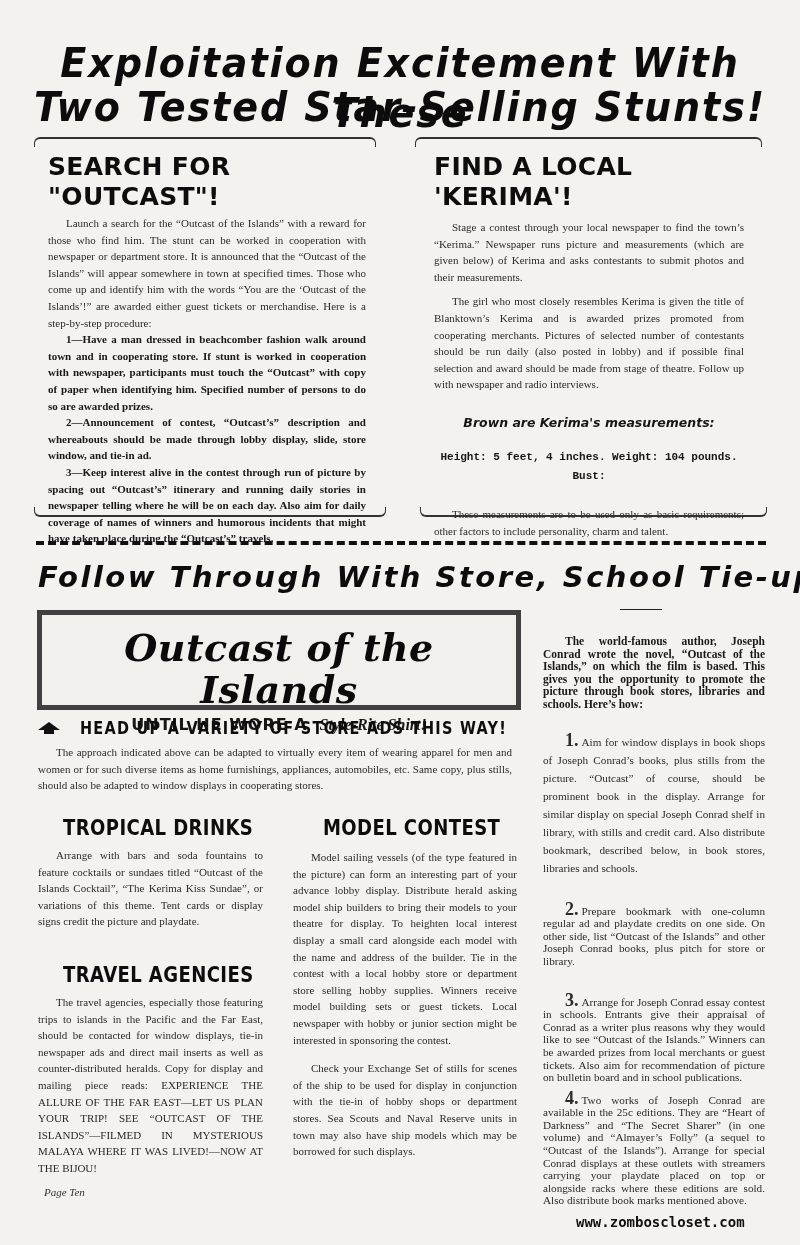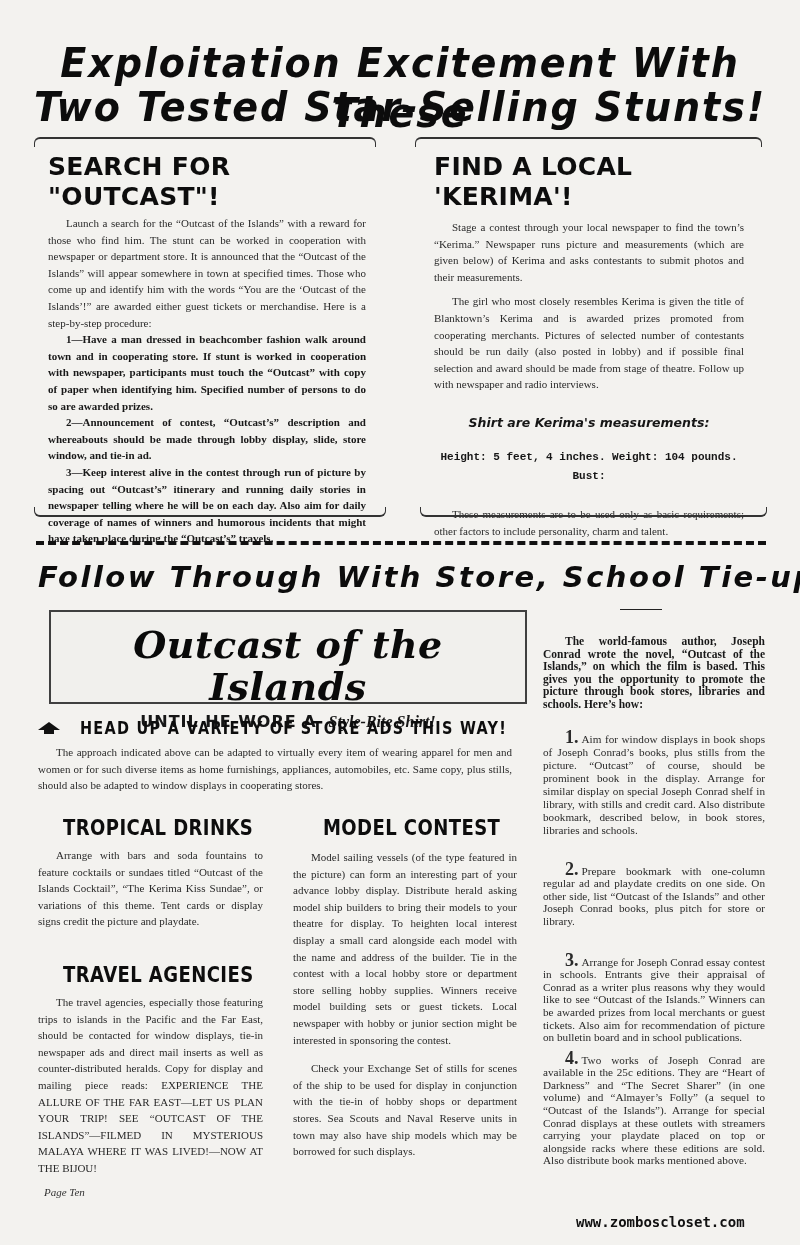--- a/index.html
+++ b/index.html
@@ -37,22 +37,22 @@
   .dashed-line {
     left: 36px; width: 730px; height: 0;
     border-top: 4px dashed #111;
   }
   .follow-title {
     left: 38px; width: 740px;
     font-family: "DejaVu Sans", sans-serif; font-weight: bold; font-style: italic;
     font-size: 29px; letter-spacing: 2.5px; color: #0c0c0c; white-space: nowrap;
   }
   .ad-box {
-    left: 37px; top: 610px; width: 474px; height: 90px; border: 2px solid #404040;
-    text-align: center; background: #f1f0ed; margin-left: 12px;
+    left: 37px; top: 610px; width: 474px; height: 90px; border: 5px solid #404040;
+    text-align: center; background: #f1f0ed;
   }
   .ad-title {
     font-family: "DejaVu Serif", serif; font-weight: bold; font-style: italic;
     font-size: 38px; letter-spacing: 0.5px; margin-top: 12px; line-height: 42px; color: #0a0a0a;
   }
   .ad-sub { margin-top: 4px; font-size: 16px; }
   .ad-sub .caps { font-family: "DejaVu Sans", sans-serif; font-weight: bold; letter-spacing: 1px; font-size: 16px; }
   .ad-sub .script { font-family: "Liberation Serif", serif; font-style: italic; font-weight: bold; font-size: 16px; margin-left: 8px; }
   .condensed-heading {
     font-family: "DejaVu Sans", sans-serif; font-weight: bold;
@@ -87,21 +87,21 @@
 </div>
 <div class="abs box-bracket-bottom" style="left:34px; top:507px; width:350px;"></div>
 
 <div class="abs box-bracket" style="left:415px; top:137px; width:345px;"></div>
 <div class="abs" style="left:434px; top:152px; width:310px;">
   <div class="stunt-heading">FIND A LOCAL 'KERIMA'!</div>
   <div class="body-text" style="margin-top:7px;">
     <p>Stage a contest through your local newspaper to find the town’s “Kerima.” Newspaper runs picture and measurements (which are given below) of Kerima and asks contestants to submit photos and their measurements.</p>
     <p style="margin-top:8px;">The girl who most closely resembles Kerima is given the title of Blanktown’s Kerima and is awarded prizes promoted from cooperating merchants. Pictures of selected number of contestants should be run daily (also posted in lobby) and if possible final selection and award should be made from stage of theatre. Follow up with newspaper and radio interviews.</p>
   </div>
-  <div style="text-align:center; margin-top:22px; font-family:'DejaVu Sans',sans-serif; font-weight:bold; font-style:italic; font-size:12.5px;">Shirt are Kerima's measurements:</div>
+  <div style="text-align:center; margin-top:22px; font-family:'DejaVu Sans',sans-serif; font-weight:bold; font-style:italic; font-size:12.5px;">Brown are Kerima's measurements:</div>
   <div style="text-align:center; margin-top:18px; font-family:Liberation Mono, monospace; font-weight:bold; font-size:11px; line-height:19px;">
     <div>Height: 5 feet, 4 inches. Weight: 104 pounds. Bust:</div>
   </div>
   <div class="body-text" style="margin-top:20px;">
     <p>These measurements are to be used only as basic requirements; other factors to include personality, charm and talent.</p>
   </div>
 </div>
 <div class="abs box-bracket-bottom" style="left:420px; top:507px; width:345px;"></div>
 
 <div class="abs dashed-line" style="top:541px;"></div>
@@ -140,21 +140,21 @@
 <div class="abs body-text" style="left:293px; top:849px; width:224px;">
   <p>Model sailing vessels (of the type featured in the picture) can form an interesting part of your advance lobby display. Distribute herald asking model ship builders to bring their models to your theatre for display. To heighten local interest display a small card alongside each model with the name and address of the builder. Tie in the contest with a local hobby store or department store selling hobby supplies. Winners receive model building sets or guest tickets. Local newspaper with hobby or junior section might be interested in sponsoring the contest.</p>
   <p style="margin-top:12px;">Check your Exchange Set of stills for scenes of the ship to be used for display in conjunction with the tie-in of hobby shops or department stores. Sea Scouts and Naval Reserve units in town may also have ship models which may be borrowed for such displays.</p>
 </div>
 
 <div class="abs" style="left:620px; top:609px; width:42px; border-top:1.5px solid #222;"></div>
 <div class="abs right-col" style="left:543px; top:635px; width:222px;">
   <div class="body-text bold-text" style="font-size:11.5px; line-height:12.6px;">
     <p>The world-famous author, Joseph Conrad wrote the novel, “Outcast of the Islands,” on which the film is based. This gives you the opportunity to promote the picture through book stores, libraries and schools. Here’s how:</p>
   </div>
-  <div class="body-text" style="margin-top:20px; font-size:11.2px; line-height:13px;">
+  <div class="body-text" style="margin-top:20px; font-size:11.2px; line-height:18px;">
     <p><span class="num">1.</span><span>Aim for window displays in book shops of Joseph Conrad’s books, plus stills from the picture. “Outcast” of course, should be prominent book in the display. Arrange for similar display on special Joseph Conrad shelf in library, with stills and credit card. Also distribute bookmark, described below, in book stores, libraries and schools.</span></p>
   </div>
   <div class="body-text" style="margin-top:26px; font-size:11.2px; line-height:12.6px;">
     <p><span class="num">2.</span><span>Prepare bookmark with one-column regular ad and playdate credits on one side. On other side, list “Outcast of the Islands” and other Joseph Conrad books, plus pitch for store or library.</span></p>
   </div>
   <div class="body-text" style="margin-top:26px; font-size:11.2px; line-height:12.6px;">
     <p><span class="num">3.</span><span>Arrange for Joseph Conrad essay contest in schools. Entrants give their appraisal of Conrad as a writer plus reasons why they would like to see “Outcast of the Islands.” Winners can be awarded prizes from local merchants or guest tickets. Also aim for recommendation of picture on bulletin board and in school publications.</span></p>
   </div>
   <div class="body-text" style="margin-top:8px; font-size:11.2px; line-height:12.6px;">
     <p><span class="num">4.</span><span>Two works of Joseph Conrad are available in the 25c editions. They are “Heart of Darkness” and “The Secret Sharer” (in one volume) and “Almayer’s Folly” (a sequel to “Outcast of the Islands”). Arrange for special Conrad displays at these outlets with streamers carrying your playdate placed on top or alongside racks where these editions are sold. Also distribute book marks mentioned above.</span></p>

